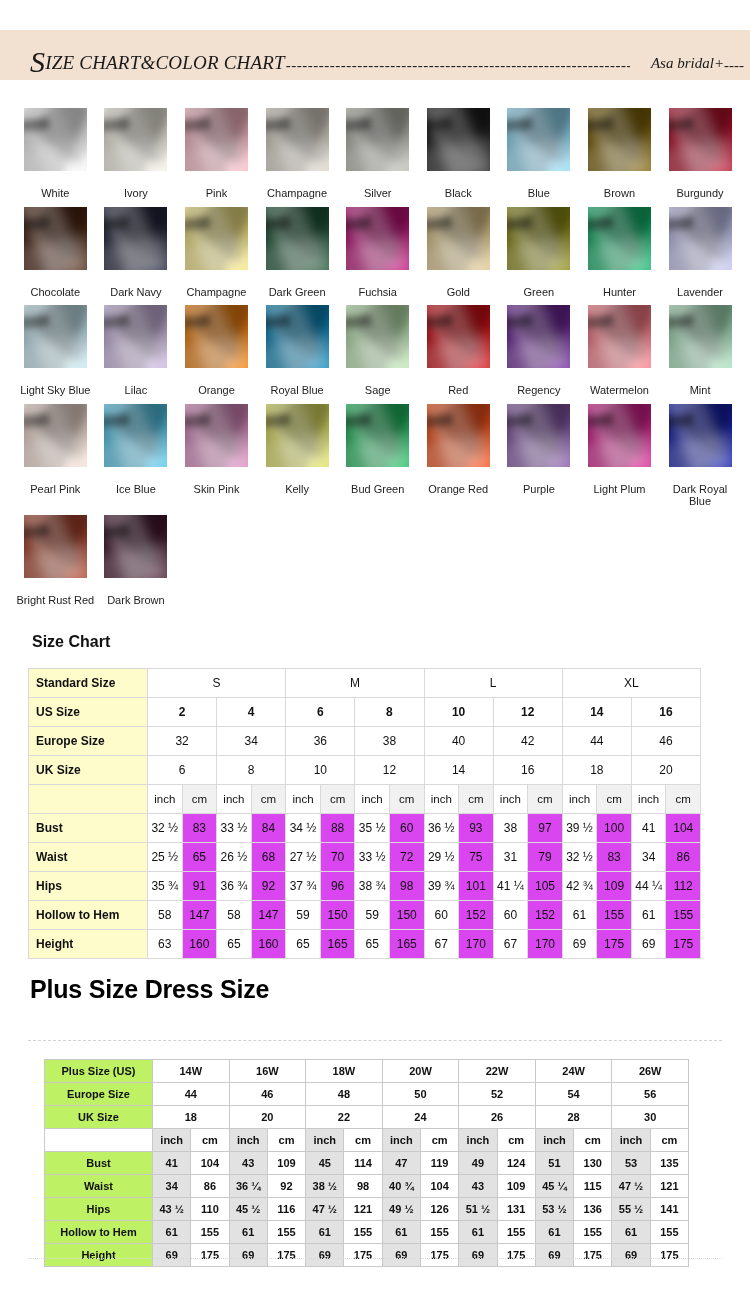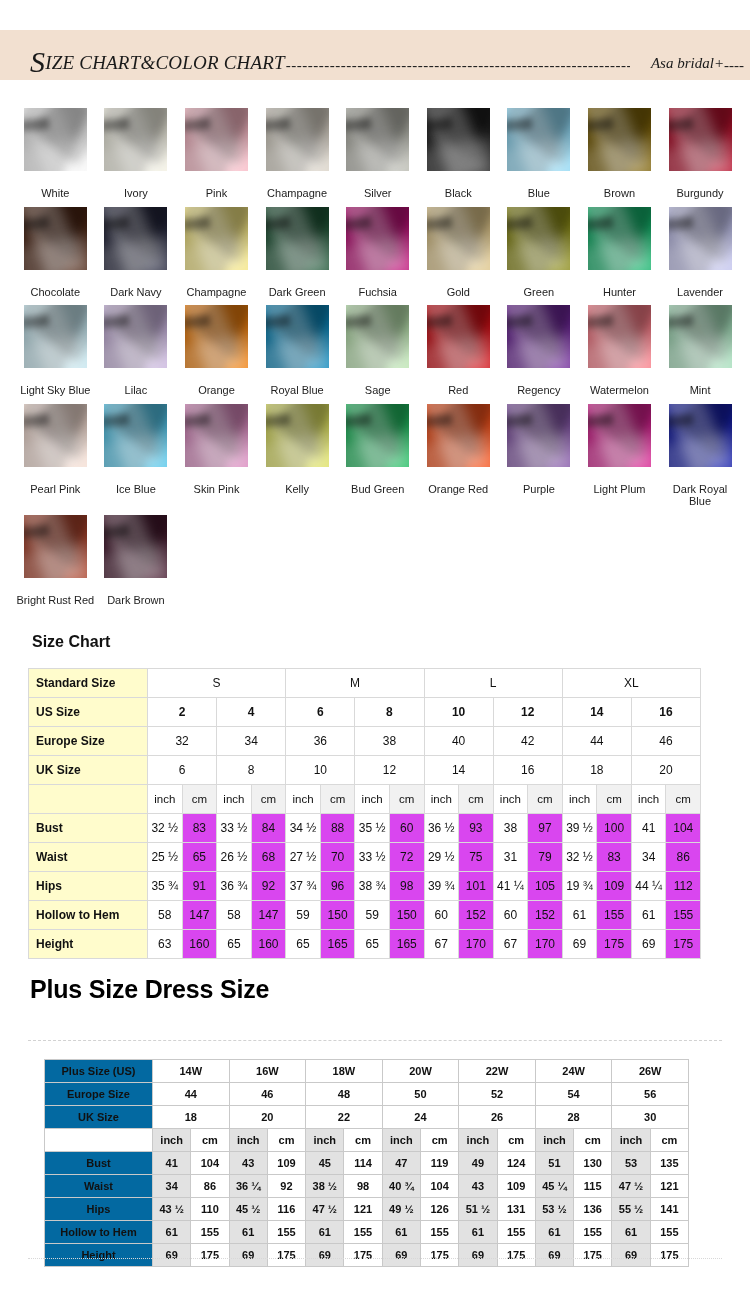--- a/index.html
+++ b/index.html
@@ -230,21 +230,21 @@
   }
   table.plussize td {
     border: 1px solid #c9c9c9;
     text-align: center;
     height: 22px;
     font-weight: bold;
     padding: 0 1px;
   }
   table.plussize td.rowhead {
     width: 105px;
-    background: #0369a1;
+    background: #bef264;
   }
   table.plussize td.shade { background: #e2e2e2; }
   table.plussize td.blankhead { background: #ffffff; }
 </style>
 </head>
 <body>
 
 <div class="banner">
   <div class="banner-inner">
     <div class="banner-title"><span class="drop">S</span><span>IZE CHART&amp;COLOR CHART</span></div>
@@ -746,21 +746,21 @@
           <td>36 ¾</td>
           <td class="cmcol">92</td>
           <td>37 ¾</td>
           <td class="cmcol">96</td>
           <td>38 ¾</td>
           <td class="cmcol">98</td>
           <td>39 ¾</td>
           <td class="cmcol">101</td>
           <td>41 ¼</td>
           <td class="cmcol">105</td>
-          <td>19 ¾</td>
+          <td>42 ¾</td>
           <td class="cmcol">109</td>
           <td>44 ¼</td>
           <td class="cmcol">112</td>
         </tr>
         <tr>
           <td class="rowhead">Hollow to Hem</td>
           <td>58</td>
           <td class="cmcol">147</td>
           <td>58</td>
           <td class="cmcol">147</td>

